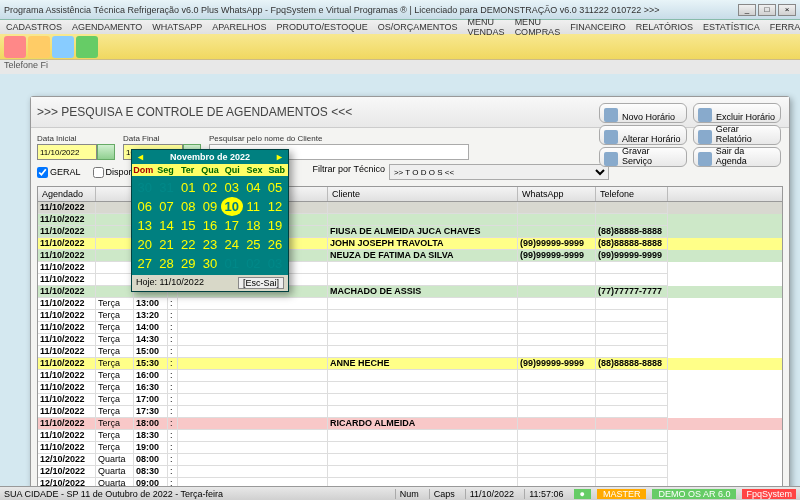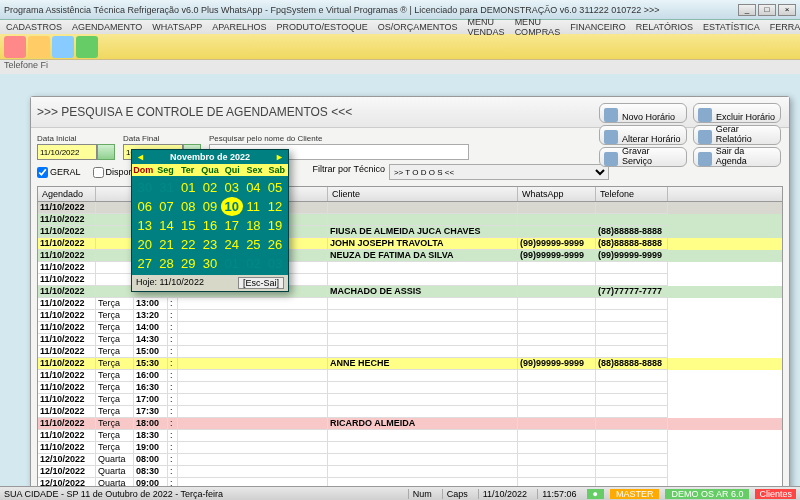--- a/index.html
+++ b/index.html
@@ -506,14 +506,14 @@
 <div class="statusbar">
   <span>SUA CIDADE - SP 11 de Outubro de 2022 - Terça-feira</span>
   <span class="fill"></span>
   <span class="seg">Num</span>
   <span class="seg">Caps</span>
   <span class="seg">11/10/2022</span>
   <span class="seg">11:57:06</span>
   <span class="stat-g">●</span>
   <span class="stat-o">MASTER</span>
   <span class="stat-g">DEMO OS AR 6.0</span>
-  <span class="stat-b">Clientes</span>
+  <span class="stat-b">FpqSystem</span>
 </div>
 
 </body></html>

